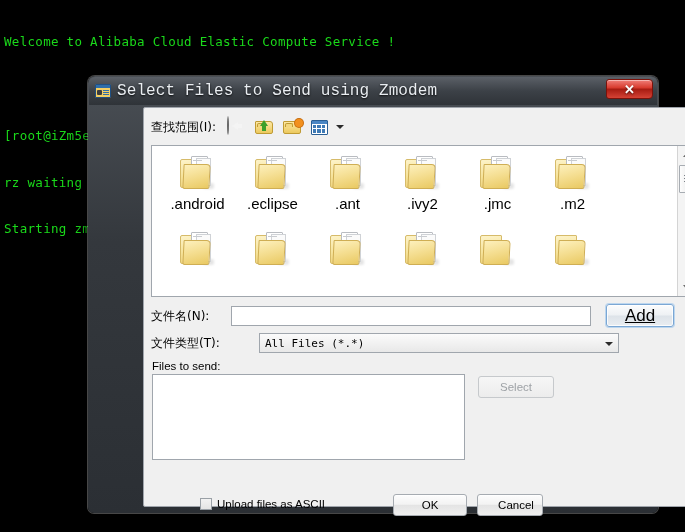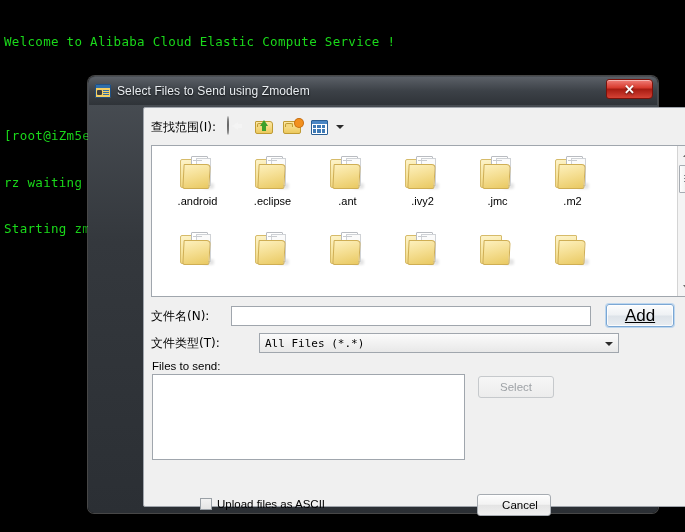--- a/index.html
+++ b/index.html
@@ -73,23 +73,24 @@
     background: #3c3c3c;
     border-radius: 1px;
   }
   .ti-lines {
     position: absolute; left: 8px; top: 7px;
     width: 6px; height: 5px;
     background: repeating-linear-gradient(180deg,#2f6da9 0 1px, transparent 1px 2px);
   }
   .title-text {
     color: #e9edf1;
-    font-size: 12px;
+    font-size: 16px;
     text-shadow: 0 1px 2px rgba(0,0,0,0.85);
     letter-spacing: 0.1px;
+    font-family: Liberation Mono, monospace;
   }
   .close-btn {
     position: absolute;
     right: 4px; top: 2px;
     width: 47px; height: 20px;
     border-radius: 3px 4px 4px 3px;
     background: linear-gradient(180deg,#f07e78 0%, #d83c30 42%, #a81c12 52%, #d44235 100%);
     border: 1px solid #7b120a;
     box-shadow: inset 0 1px 0 rgba(255,255,255,0.45);
     display: flex; align-items: center; justify-content: center;
@@ -329,21 +330,21 @@
     transform: skewX(-3deg);
   }
   .fi-shadow {
     position: absolute; left: 25px; top: 28px;
     width: 11px; height: 6px;
     background: rgba(0,0,0,0.10);
     border-radius: 2px;
     filter: blur(1px);
   }
   .flabel {
-    font-size: 11px;
+    font-size: 15px;
     color: #000000;
     margin-top: 4px;
     text-align: center;
     white-space: nowrap;
     font-family: "Liberation Sans", sans-serif;
   }
   
   .vscroll {
     position: absolute;
     right: 0; top: 0;
@@ -488,21 +489,21 @@
     margin-left: 5px;
   }
   .btn-ok {
     position: absolute;
     left: 249px; top: 386px;
     width: 74px; height: 22px;
   }
   .btn-cancel {
     position: absolute;
     left: 333px; top: 386px;
-    width: 74px; height: 22px; padding-left: 12px;
+    width: 66px; height: 22px; padding-left: 12px;
   }
   .wbtn {
     border-radius: 3px;
     background: linear-gradient(180deg,#fdfdfd 0%,#f3f3f3 46%,#e4e4e4 52%,#efefef 100%);
     border: 1px solid #a6abb1;
     display: flex; align-items: center; justify-content: center;
     font-size: 11.5px;
     color: #000;
     cursor: pointer;
     box-shadow: inset 0 1px 0 rgba(255,255,255,0.9);
@@ -743,19 +744,22 @@
     <div class="fts-label">Files to send:</div>
     <div class="fts-list"></div>
     <div class="btn-remove">
       <span>Select</span>
     </div>
 
     <div class="ascii-wrap">
       <span class="cbox"></span>
       <span class="ascii-txt">Upload files as ASCII</span>
     </div>
+    <div class="wbtn btn-ok">
+      <span>OK</span>
+    </div>
     <div class="wbtn btn-cancel">
       <span>Cancel</span>
     </div>
 
     <div class="grip"></div>
   </div>
 </div>
 
 </body></html>

